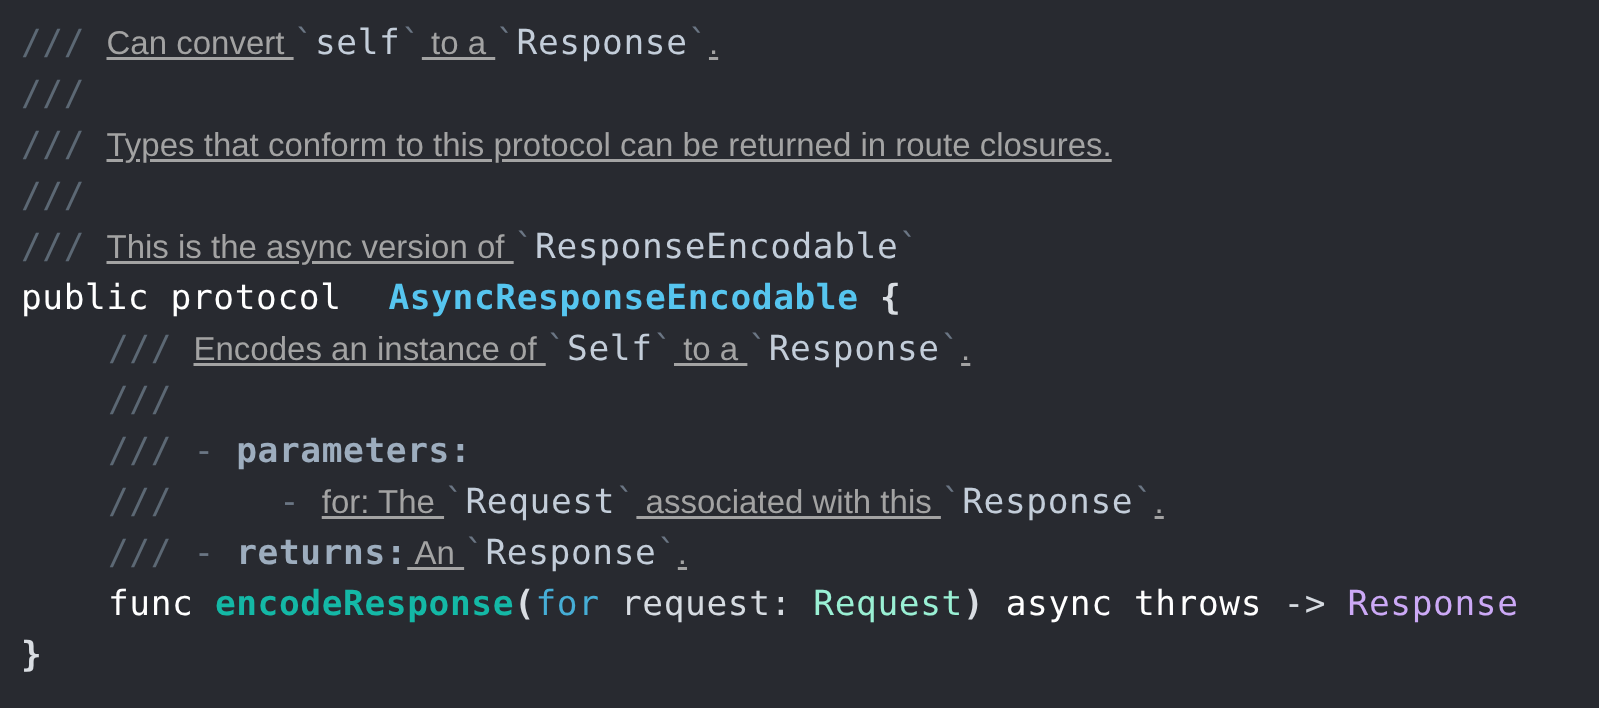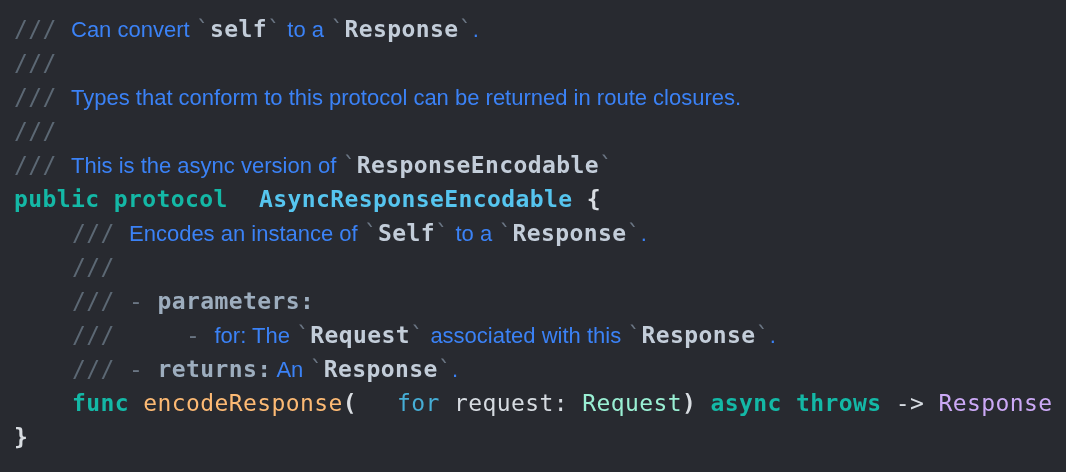--- a/index.html
+++ b/index.html
@@ -31,30 +31,31 @@
   .code-line.indent {
     padding-left: 58px;
   }
   .tok { white-space: pre; }
   .tok.slash   { color: #5c6874; }
   .tok.sp      { color: #5c6874; }
   .tok.prose   {
     font-family: "Liberation Sans", sans-serif;
     font-size: 22px;
     letter-spacing: 0;
-    color: #3b82f6;
+    color: #a3a3a3;
+    text-decoration: underline;
   }
   .tok.tick       { color: #6b7684; }
-  .tok.code-voice { color: #c3cdd9; font-weight: bold; }
+  .tok.code-voice { color: #c3cdd9; font-weight: normal; }
   .tok.dash       { color: #6b7684; }
   .tok.dockw      { color: #9dadbe; font-weight: bold; margin-top: 46px; }
-  .tok.kw         { color: #14b8a6; font-weight: bold; }
+  .tok.kw         { color: #ffffff; font-weight: normal; }
   .tok.typedecl   { color: #56c5ef; font-weight: bold; margin-left: 17px; }
-  .tok.fname      { color: #fdba74; }
-  .tok.argl       { color: #46aed6; margin-left: 40px; }
+  .tok.fname      { color: #14b8a6; font-weight: bold; }
+  .tok.argl       { color: #46aed6; }
   .tok.plain      { color: #d6dbe1; text-align: right; }
   .tok.ptype      { color: #9af0d4; }
   .tok.rtype      { color: #cca9f6; }
   .tok.punct      { color: #d9dde2; font-weight: bold; }
 </style>
 </head>
 <body>
 
 <div class="editor">
   <pre class="code-area" id="code-area"><div class="code-line"><span class="tok slash">///</span><span class="tok sp"> </span><span class="tok prose">Can convert </span><span class="tok tick">`</span><span class="tok code-voice">self</span><span class="tok tick">`</span><span class="tok prose"> to a </span><span class="tok tick">`</span><span class="tok code-voice">Response</span><span class="tok tick">`</span><span class="tok prose">.</span></div><div class="code-line"><span class="tok slash">///</span></div><div class="code-line"><span class="tok slash">///</span><span class="tok sp"> </span><span class="tok prose">Types that conform to this protocol can be returned in route closures.</span></div><div class="code-line"><span class="tok slash">///</span></div><div class="code-line"><span class="tok slash">///</span><span class="tok sp"> </span><span class="tok prose">This is the async version of </span><span class="tok tick">`</span><span class="tok code-voice">ResponseEncodable</span><span class="tok tick">`</span></div><div class="code-line"><span class="tok kw">public protocol</span><span class="tok plain"> </span><span class="tok typedecl">AsyncResponseEncodable</span><span class="tok plain"> </span><span class="tok punct">{</span></div><div class="code-line indent"><span class="tok slash">///</span><span class="tok sp"> </span><span class="tok prose">Encodes an instance of </span><span class="tok tick">`</span><span class="tok code-voice">Self</span><span class="tok tick">`</span><span class="tok prose"> to a </span><span class="tok tick">`</span><span class="tok code-voice">Response</span><span class="tok tick">`</span><span class="tok prose">.</span></div><div class="code-line indent"><span class="tok slash">///</span></div><div class="code-line indent"><span class="tok slash">///</span><span class="tok sp"> </span><span class="tok dash">- </span><span class="tok dockw">parameters:</span></div><div class="code-line indent"><span class="tok slash">///</span><span class="tok sp">     </span><span class="tok dash">- </span><span class="tok prose">for: The </span><span class="tok tick">`</span><span class="tok code-voice">Request</span><span class="tok tick">`</span><span class="tok prose"> associated with this </span><span class="tok tick">`</span><span class="tok code-voice">Response</span><span class="tok tick">`</span><span class="tok prose">.</span></div><div class="code-line indent"><span class="tok slash">///</span><span class="tok sp"> </span><span class="tok dash">- </span><span class="tok dockw">returns:</span><span class="tok prose"> An </span><span class="tok tick">`</span><span class="tok code-voice">Response</span><span class="tok tick">`</span><span class="tok prose">.</span></div><div class="code-line indent"><span class="tok kw">func</span><span class="tok plain"> </span><span class="tok fname">encodeResponse</span><span class="tok punct">(</span><span class="tok argl">for</span><span class="tok plain"> request: </span><span class="tok ptype">Request</span><span class="tok punct">)</span><span class="tok plain"> </span><span class="tok kw">async throws</span><span class="tok plain"> -&gt; </span><span class="tok rtype">Response</span></div><div class="code-line"><span class="tok punct">}</span></div></pre>

